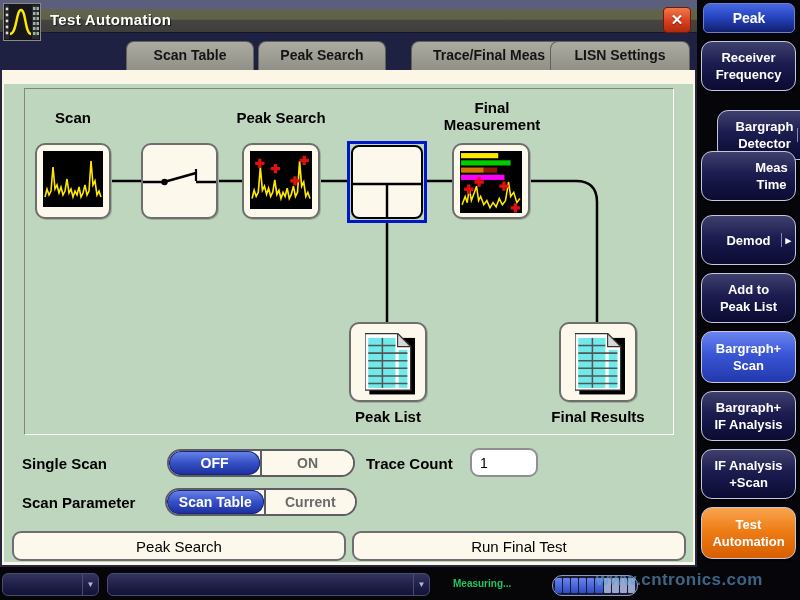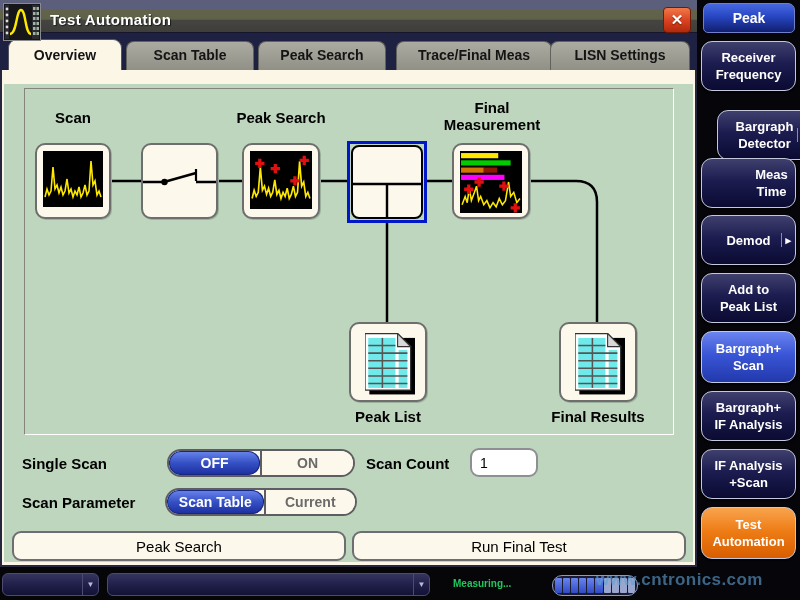--- a/index.html
+++ b/index.html
@@ -124,24 +124,23 @@
       <rect x="33.5" y="24" width="2.5" height="3" fill="#9FB59F"></rect>
     <rect x="30" y="29" width="2.5" height="3" fill="#9FB59F"></rect>
       <rect x="33.5" y="29" width="2.5" height="3" fill="#9FB59F"></rect>
     <path d="M7,31 C14,31 13,7 18,7 C23,7 22,31 28,31" fill="none" stroke="#FFE800" stroke-width="2.4"></path>
   </svg>
   <div class="abs title-text">Test Automation</div>
   <div class="abs close-btn">
     <span>✕</span>
   </div>
 
-  <div class="abs tab active" style="left:8px;width:114px;"><span>Overview</span></div>
   <div class="abs tab" style="left:126px;width:128px;"><span>Scan Table</span></div>
   <div class="abs tab" style="left:258px;width:128px;"><span>Peak Search</span></div>
-  <div class="abs tab" style="left:396px;width:156px;"><span>Trace/Final Meas</span></div>
+  <div class="abs tab" style="left:411px;width:156px;"><span>Trace/Final Meas</span></div>
   <div class="abs tab" style="left:550px;width:140px;"><span>LISN Settings</span></div>
 
   <div class="abs body"></div>
   <div class="abs green"></div>
   <div class="abs inner-panel"></div>
 
   <svg class="abs connectors">
     <path d="M73,181 H576 Q597,181 597,202 V330" fill="none" stroke="#000" stroke-width="2.5"></path>
     <path d="M387,220 V330" fill="none" stroke="#000" stroke-width="2.5"></path>
   </svg>
@@ -241,21 +240,21 @@
   </div>
   <div class="abs dlabel" style="left:313px;top:408px;width:150px;">Peak List</div>
   <div class="abs dlabel" style="left:523px;top:408px;width:150px;">Final Results</div>
 
   <div class="abs ctl-label" style="left:22px;top:455px;">Single Scan</div>
   <div class="abs toggle" style="left:167px;top:449px;width:188px;height:28px;">
     <div class="tg-opt sel">OFF</div>
     <div class="tg-div"></div>
     <div class="tg-opt">ON</div>
   </div>
-  <div class="abs ctl-label" style="left:366px;top:455px;">Scan Count</div>
+  <div class="abs ctl-label" style="left:366px;top:455px;">Trace Count</div>
   <input class="abs count-input" style="left: 470px; top: 448px; width: 68px; height: 29px;" value="1">
 
   <div class="abs ctl-label" style="left:22px;top:494px;">Scan Parameter</div>
   <div class="abs toggle" style="left:165px;top:488px;width:192px;height:28px;">
     <div class="tg-opt sel" style="flex:1.08;">Scan Table</div>
     <div class="tg-div"></div>
     <div class="tg-opt">Current</div>
   </div>
 
   <div class="abs big-btn" style="left:12px;top:531px;width:334px;height:30px;">
@@ -270,21 +269,21 @@
 
     <div class="skey" style="top:41px;">
       <div>Receiver</div>
       <div>Frequency</div>
     </div>
     <div class="skey" style="top:110px;margin-left:16px;">
       <div>Bargraph</div>
       <div>Detector</div>
       <span class="arrow">▸</span>
     </div>
-    <div class="skey" style="top:158px;padding-left:46px;">
+    <div class="skey" style="top:151px;padding-left:46px;">
       <div>Meas Time</div>
     </div>
     <div class="skey" style="top:215px;">
       <div>Demod</div>
       <span class="arrow">▸</span>
     </div>
     <div class="skey" style="top:273px;">
       <div>Add to</div>
       <div>Peak List</div>
     </div>

